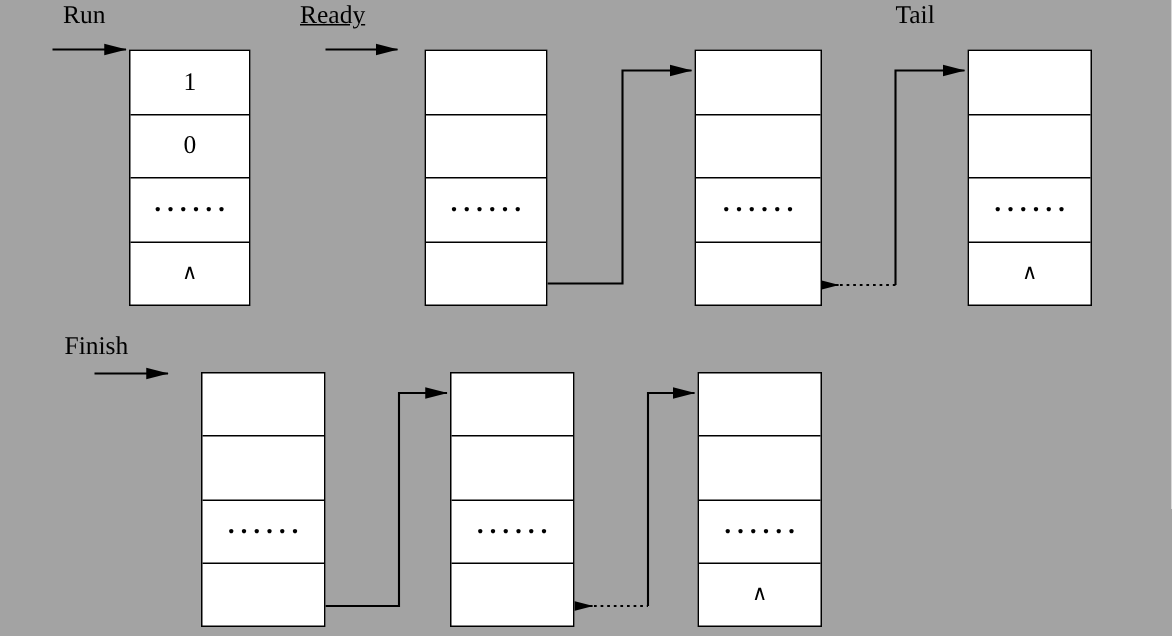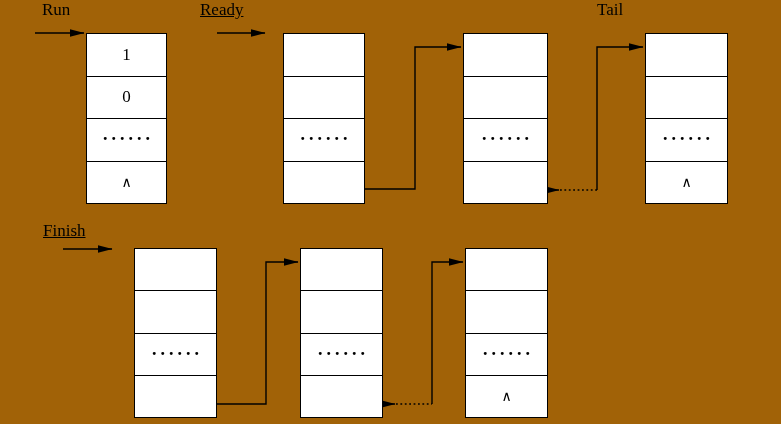--- a/index.html
+++ b/index.html
@@ -1,20 +1,20 @@
 <!DOCTYPE html>
 <html><head>
 <meta charset="utf-8">
 <style>
   html, body { margin: 0; padding: 0; background: #ffffff; }
   .canvas {
     position: relative;
     width: 781px;
     height: 424px;
-    background: #a16207;
+    background: #a3a3a3;
     font-family: "Liberation Serif", "DejaVu Serif", serif;
     color: #000000;
     overflow: hidden;
   }
   .overlay {
     position: absolute;
     left: 0; top: 0;
     width: 781px; height: 424px;
     pointer-events: none;
   }
@@ -26,21 +26,21 @@
   .overlay .dotted { stroke-dasharray: 1.8 2.6; }
   .queue-label {
     position: absolute;
     font-size: 17px;
     line-height: 17px;
     white-space: nowrap;
   }
   #lbl-run    { left: 42px;  top: 1px; }
   #lbl-ready  { left: 200px; top: 1px; text-decoration: underline; }
   #lbl-tail   { left: 597px; top: 1px; font-family: Liberation Serif, serif; }
-  #lbl-finish { left: 43px;  top: 222px; text-decoration: underline; }
+  #lbl-finish { left: 43px;  top: 222px; }
   .pcb-box {
     position: absolute;
     border: 1.5px solid #000000;
     box-sizing: border-box;
     display: flex;
     flex-direction: column;
     background: #ffffff;
   }
   #box-run     { left: 86px;  top: 33px;  width: 81px; height: 171px; }
   #box-ready1  { left: 283px; top: 33px;  width: 82px; height: 171px; }

